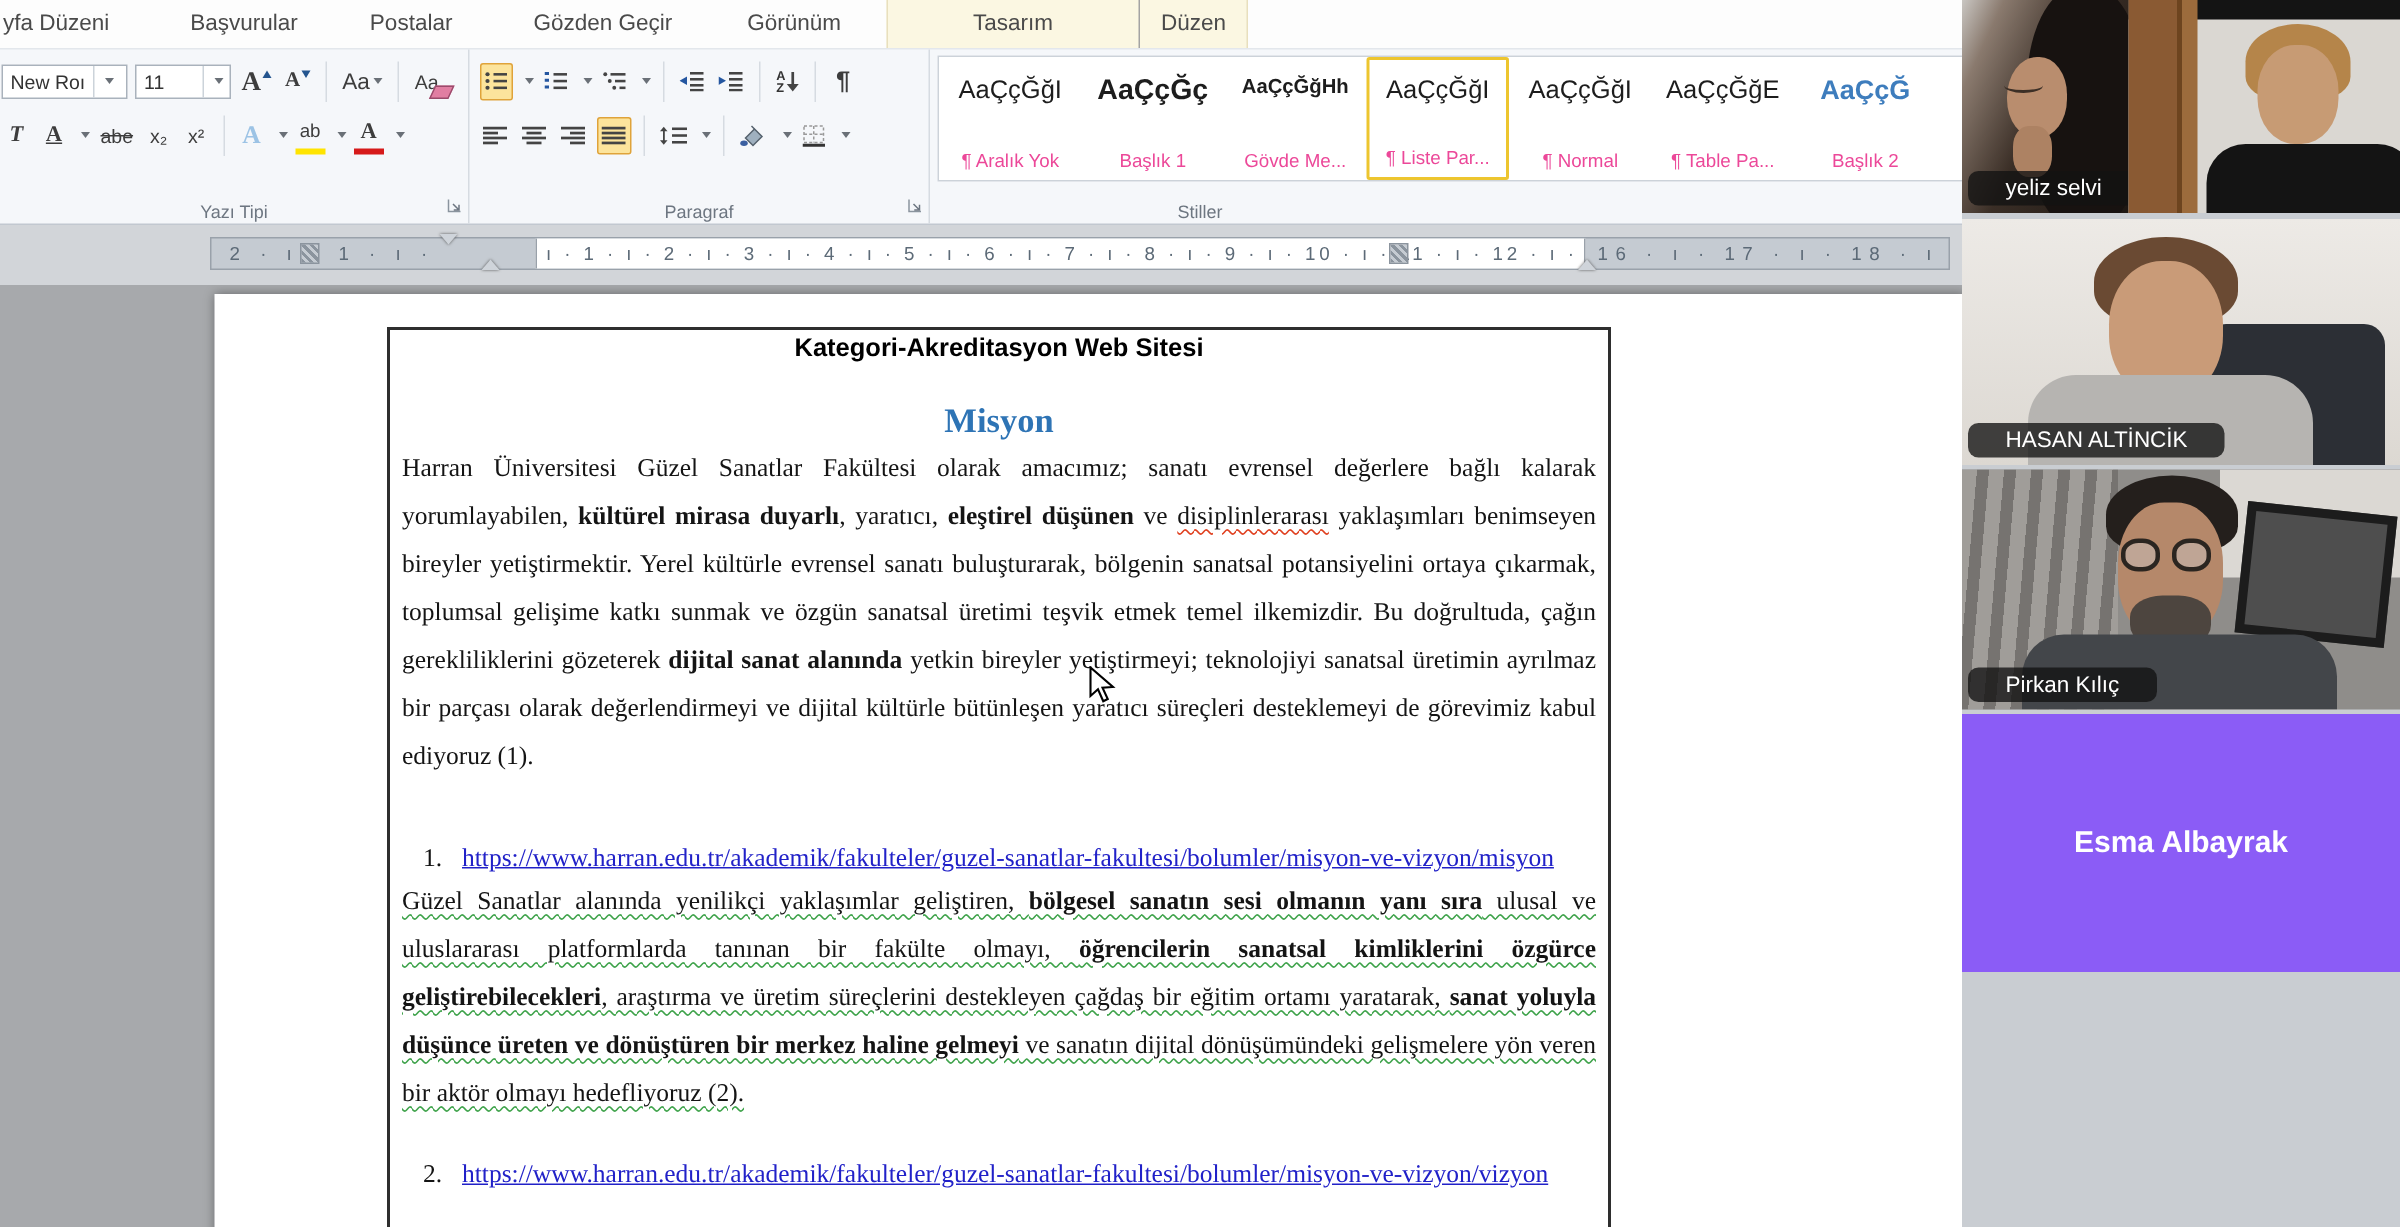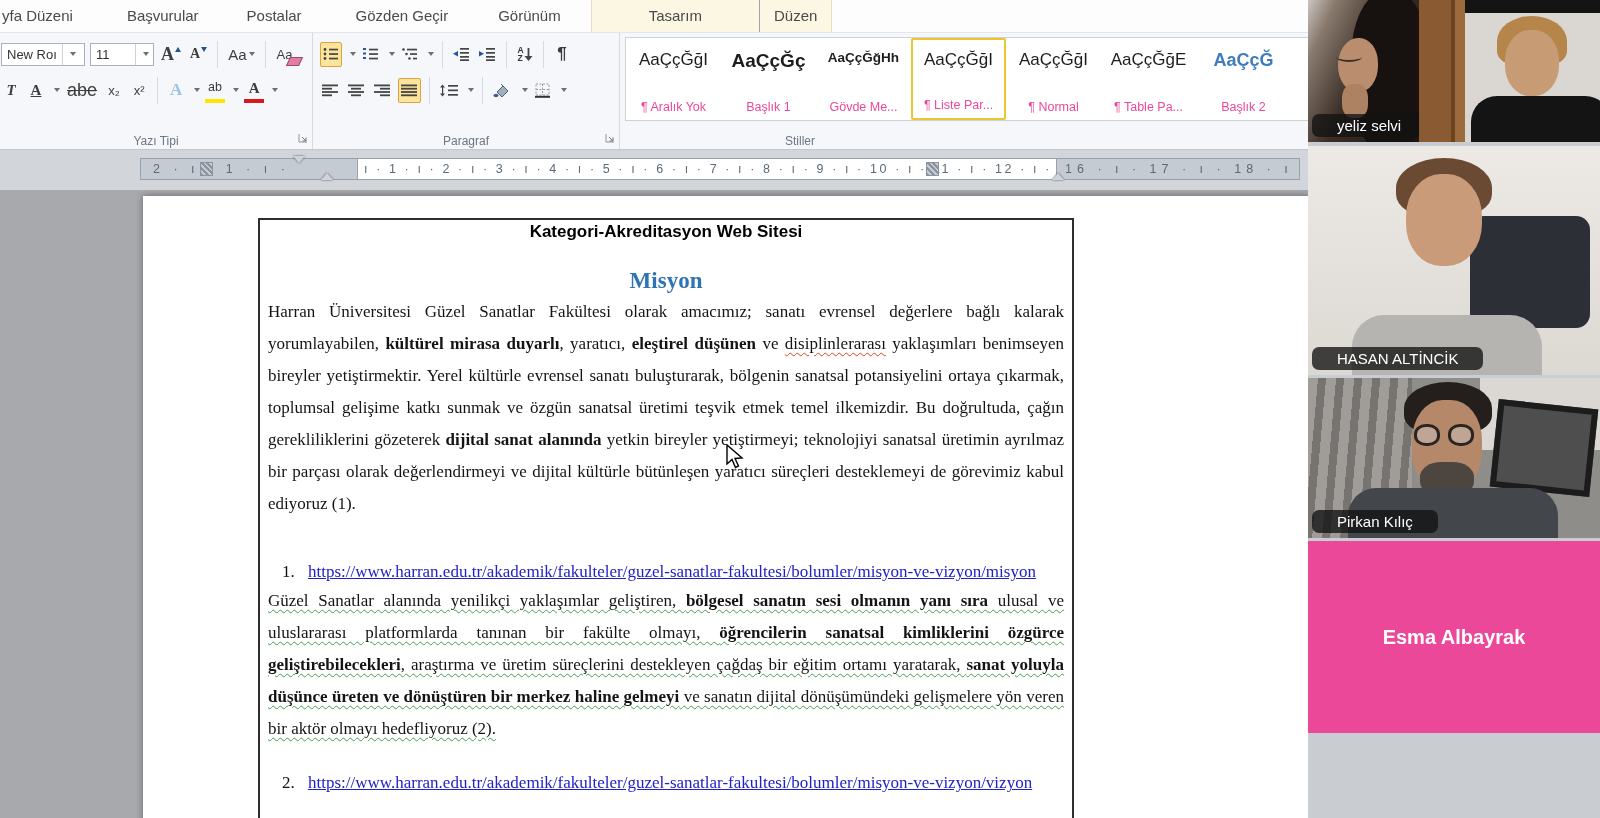--- a/index.html
+++ b/index.html
@@ -29,21 +29,21 @@
   .caret{width:0;height:0;border-left:3.5px solid transparent;border-right:3.5px solid transparent;
      border-top:4px solid #6a7077;margin-left:3px;flex:none;}
   .combo{display:flex;align-items:center;background:#fff;border:1px solid #a9b2bc;height:23px;
      font-size:13px;color:#333;padding-left:5px;white-space:nowrap;}
   .combo .dd{border-left:1px solid #ccd3da;height:100%;display:flex;align-items:center;padding:0 4px;margin-left:5px;}
   .serifb{font-family:"Liberation Serif",serif;font-weight:bold;}
   .tri-up{width:0;height:0;border-left:3px solid transparent;border-right:3px solid transparent;border-bottom:5px solid #24558f;margin:-10px 0 0 1px;}
   .tri-dn{width:0;height:0;border-left:3px solid transparent;border-right:3px solid transparent;border-top:5px solid #24558f;margin:-10px 0 0 1px;}
   .ital{font-family:"Liberation Serif",serif;font-style:italic;font-weight:bold;margin-left:-6px;}
   .undl{text-decoration:underline;font-family:"Liberation Serif",serif;font-weight:bold;}
-  .strk{text-decoration:line-through;font-size:18px;}
+  .strk{text-decoration:line-through;font-size:13px;}
   .fx{color:#9cc3e5;font-family:"Liberation Serif",serif;font-weight:bold;font-size:17px;}
   .hi-ic{font-size:12.5px;border-bottom:4px solid #ffe400;line-height:1.1;}
   .col-ic{font-family:"Liberation Serif",serif;font-weight:bold;border-bottom:4px solid #d61a1a;line-height:1.1;}
   .clear-ic{position:relative;font-size:13px;}
   .clear-ic::after{content:"";position:absolute;right:-7px;bottom:1px;width:11px;height:7px;
      background:#e17ea2;border:1px solid #9a4a6b;transform:skewX(-25deg);}
   .azw{display:flex;flex-direction:column;font-size:8.5px;font-weight:bold;line-height:8px;color:#333;}
   .pilc{font-size:17px;font-weight:bold;}
 
   .gallery{display:flex;background:#fff;border:1px solid #ccd2d9;height:84px;margin-top:1px;overflow:hidden;width:668px;}
@@ -95,23 +95,23 @@
   .m-viz{margin-top:30px;}
   .l2{margin-top:26px;}
 
   
   .cursor{position:absolute;left:726px;top:444px;z-index:60;}
 
   
   .panel{position:absolute;left:1308px;top:0;width:292px;height:818px;background:#c9cdd2;}
   .tile{position:relative;width:100%;overflow:hidden;background:#222;}
   .t1{height:142px;display:flex;}
-  .t2{height:229px;margin-top:4px;background:linear-gradient(#edeae6,#dcd8d2);}
+  .t2{height:164px;margin-top:4px;background:linear-gradient(#edeae6,#dcd8d2);}
   .t3{height:160px;margin-top:3px;background:#8f8d8a;}
-  .t4{height:192px;margin-top:3px;background:#ec4899;display:flex;align-items:center;justify-content:center;}
+  .t4{height:172px;margin-top:3px;background:#8b5cf6;display:flex;align-items:center;justify-content:center;}
   .nametag{position:absolute;left:4px;bottom:5px;background:rgba(18,18,18,.78);color:#fff;
      font-size:15px;padding:3px 25px;border-radius:7px;white-space:nowrap;}
   .offname{color:#fff;font-weight:bold;font-size:20px;}
 
   
   .v-yeliz{width:111px;height:100%;position:relative;flex:none;
      background:linear-gradient(115deg,#c9c6c2 0%,#8a7a6e 16%,#3a2e26 48%,#1d1713 100%);}
   .y-hair{position:absolute;right:-10px;top:-8px;width:78px;height:160px;background:#171210;border-radius:42%;}
   .y-face{position:absolute;left:30px;top:38px;width:40px;height:54px;background:#b98d6e;border-radius:50% 46% 48% 48%;}
   .y-glass{position:absolute;left:28px;top:52px;width:26px;height:10px;border-bottom:2px solid #3c2f26;border-radius:50%;}

